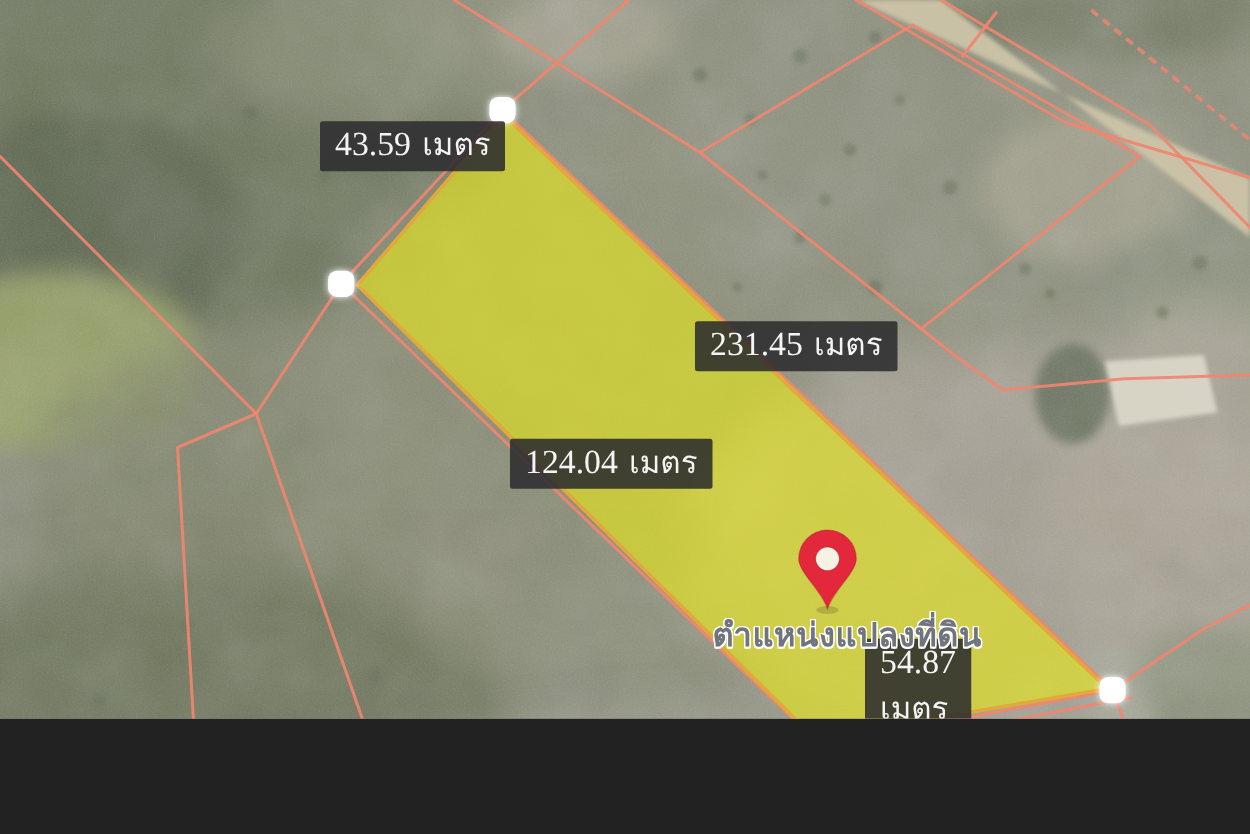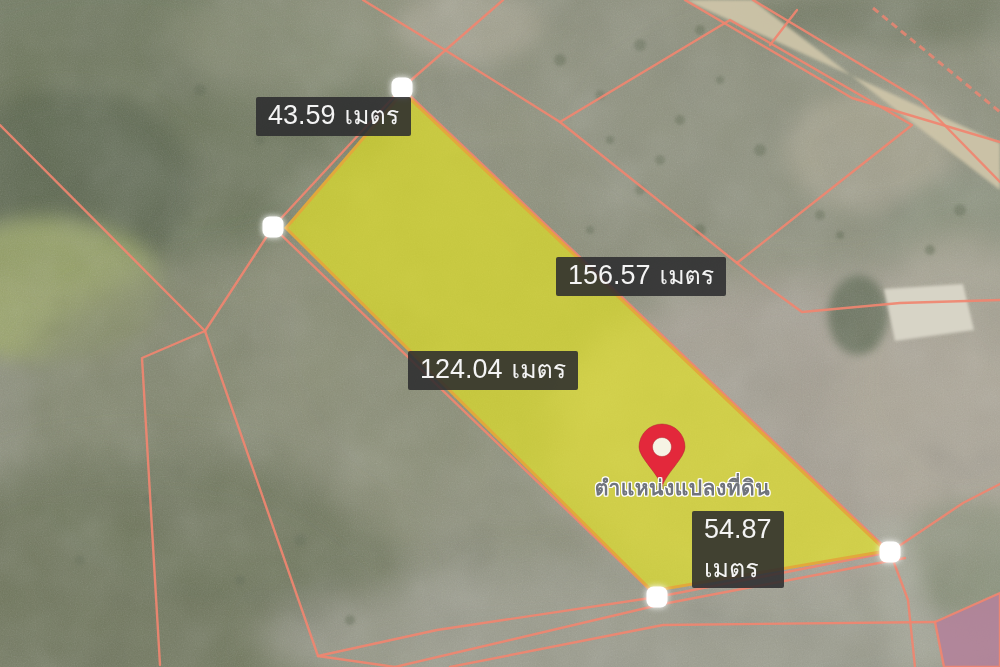--- a/index.html
+++ b/index.html
@@ -1,33 +1,33 @@
 <!DOCTYPE html>
 <html style="--parcel-fill: #e8e81a; --parcel-border: #e2a83c; --cadastral-line: #f08570; --vertex-marker: #ffffff; --pin-red: #e3283b; --label-bg: #2c2c2e; --label-text: #f4f4f4; --caption-text: #70747c; --road-beige: #cdc4a8; --pond-mauve: #b2839a;"><head>
 <meta charset="utf-8">
 <style>
   html,body{margin:0;padding:0;background:#222;}
   .stage{
-    position:relative;width:1000px;height:667px;overflow:hidden;
-    font-family:Liberation Sans, sans-serif;
+    position:relative;width:1000px;height:575px;overflow:hidden;
+    font-family:Liberation Serif, serif;
     background:#8a8d79;
   }
   .stage svg{position:absolute;left:0;top:0;}
   .cad{stroke:var(--cadastral-line,#f08570);fill:none;stroke-width:2.4;opacity:.92;stroke-linecap:round;stroke-linejoin:round;}
   .cad-dash{stroke:var(--cadastral-line,#f08570);fill:none;stroke-width:3;opacity:.8;stroke-dasharray:7 5;}
   .mlabel{
     position:absolute;display:flex;align-items:baseline;gap:9px;
     background:rgba(44,44,46,.87);color:var(--label-text,#f4f4f4);
     font-size:27px;line-height:1.15;padding:3px 12px 5px 12px;border-radius:2px;
     white-space:nowrap;
   }
   .mlabel .unit{font-size:25px;text-align:right;}
   .caption{
-    position:absolute;left:570px;top:471px;width:200px;text-align:right;
-    font-size:21px;font-weight:bold;color:var(--caption-text,#70747c);
+    position:absolute;left:570px;top:487px;width:200px;text-align:right;
+    font-size:26px;font-weight:bold;color:var(--caption-text,#70747c);
     text-shadow:-1px -1px 0 #fff, 1px -1px 0 #fff, -1px 1px 0 #fff, 1px 1px 0 #fff,
                 0 -1px 0 #fff, 0 1px 0 #fff, -1px 0 0 #fff, 1px 0 0 #fff;
     white-space:nowrap;letter-spacing:.5px;
   }
 </style>
 </head>
 <body>
 
 <div class="stage">
 
@@ -163,21 +163,21 @@
       <path fill-rule="evenodd" d="M0,40 C -4,26 -23,11 -23,0 A 23,23 0 1 1 23,0 C 23,11 4,26 0,40 Z
                M 0,-9.5 A 9.5,9.5 0 1 1 -0.01,-9.5 Z" style="fill:var(--pin-red,#e3283b)" stroke="#a81f2e" stroke-width="1" stroke-opacity=".45"></path>
     </g>
   </svg>
 
   <div class="mlabel" style="left:256px;top:97px;">
     <span class="val">43.59</span>
     <span class="unit">เมตร</span>
   </div>
   <div class="mlabel" style="left:556px;top:257px;">
-    <span class="val">156.57</span>
+    <span class="val">231.45</span>
     <span class="unit">เมตร</span>
   </div>
   <div class="mlabel" style="left:373px;top:351px;margin-left:35px;">
     <span class="val">124.04</span>
     <span class="unit">เมตร</span>
   </div>
   <div class="mlabel" style="left:692px;top:511px;flex-direction:column;">
     <span class="val">54.87</span>
     <span class="unit">เมตร</span>
   </div>

